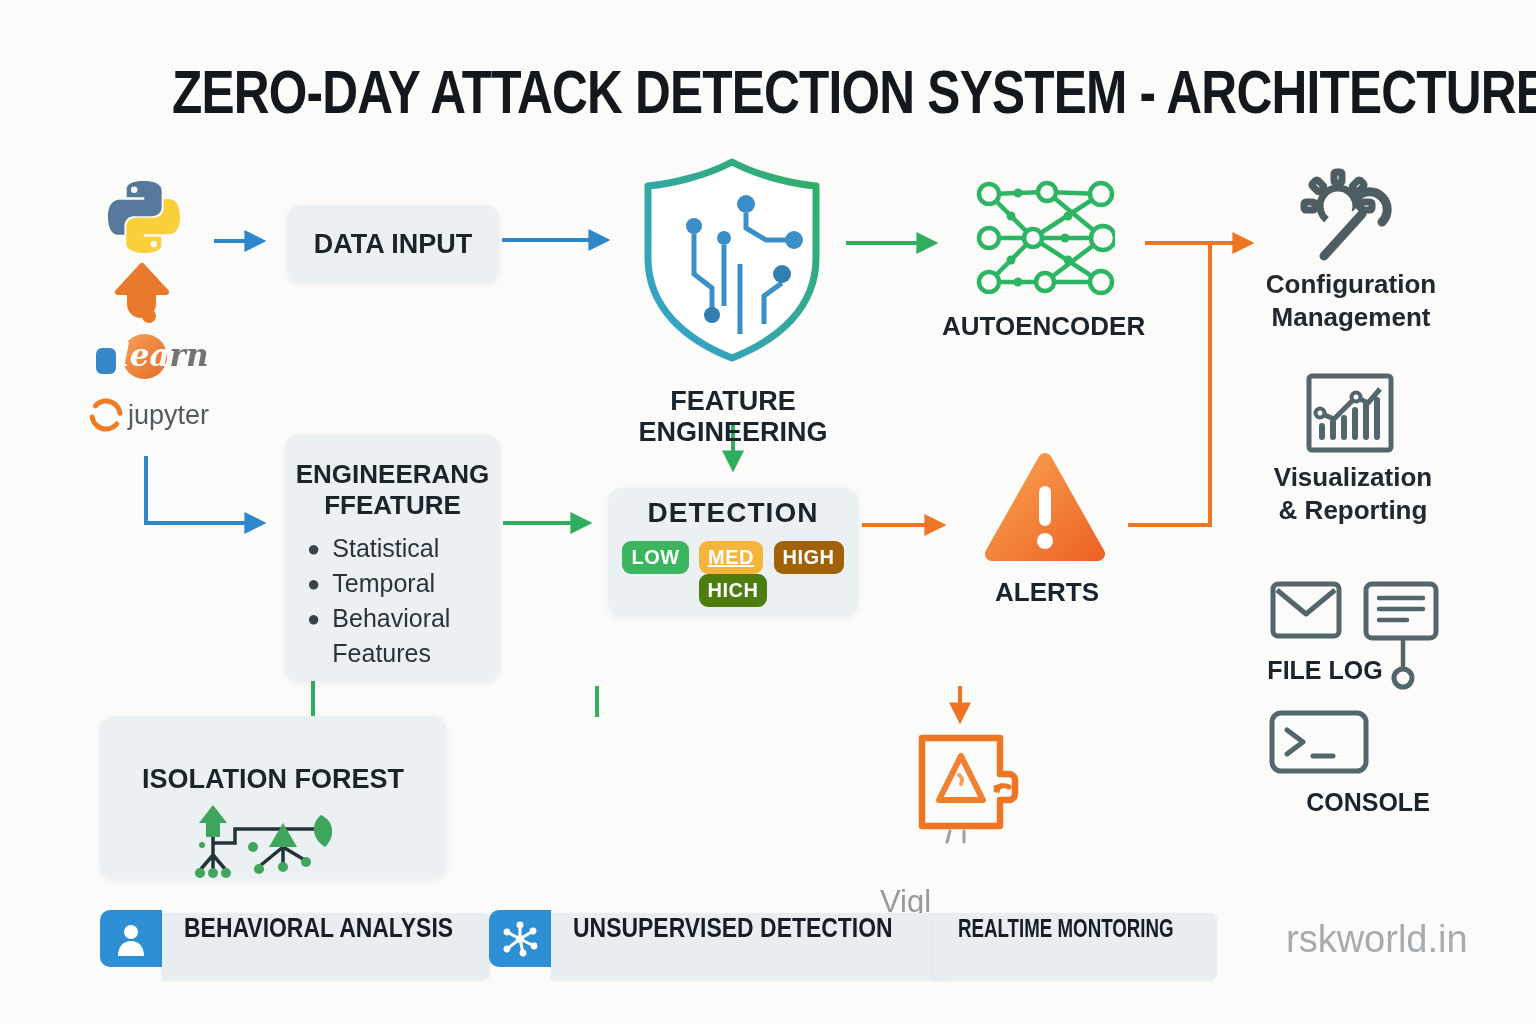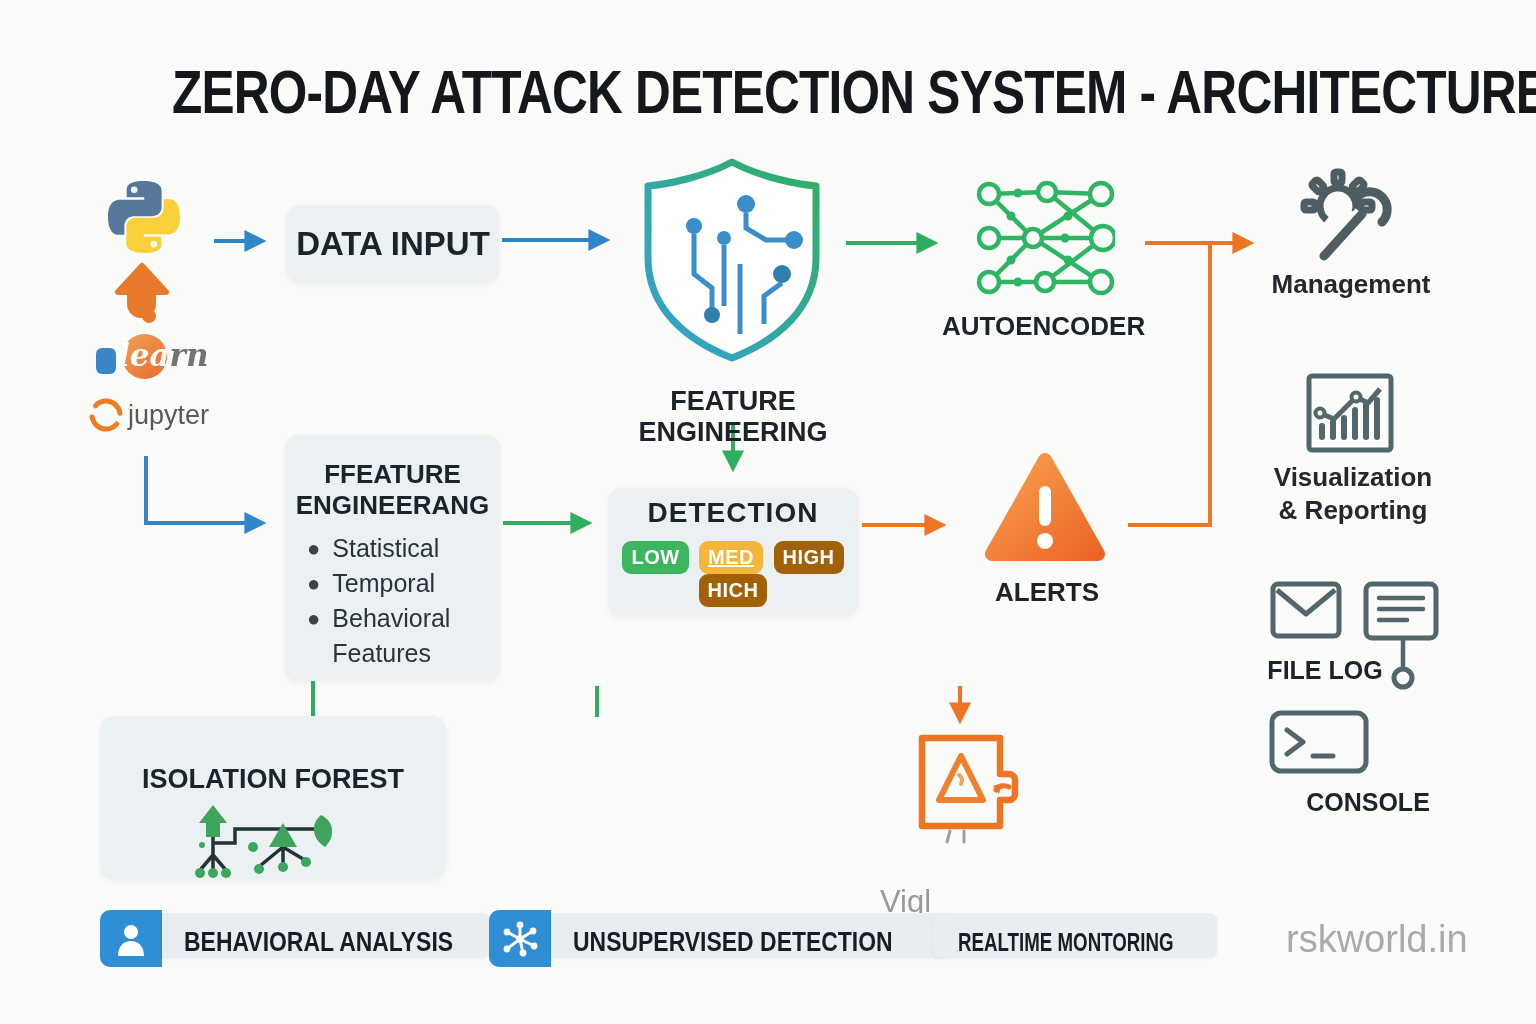--- a/index.html
+++ b/index.html
@@ -14,21 +14,21 @@
   .nodelabel{font-weight:bold;color:#1b232b;text-align:center;}
   .softlabel{font-weight:bold;color:#22282e;text-align:center;line-height:33px;font-size:26px;}
   .conn{position:absolute;left:0;top:0;z-index:1;}
   .z2{z-index:2;}
   .bullets{list-style:none;margin:0;padding:0;font-size:25px;color:#2a323c;}
   .bullets li{display:flex;gap:12px;line-height:35px;align-items:flex-start;}
   .bullets .dot{font-size:22px;line-height:35px;color:#3a424c;}
   .badge{display:inline-block;border-radius:9px;color:#fff;font-weight:bold;font-size:20px;
          padding:5px 9px;margin:0 3px;letter-spacing:.5px;}
   .legend-sq{width:62px;height:57px;border-radius:10px 0 0 10px;display:flex;align-items:center;justify-content:center;}
-  .legend-bar{height:45px;background:#e7edf0;border-radius:0 8px 8px 0;display:flex;align-items:flex-end;
+  .legend-bar{height:67px;background:#e7edf0;border-radius:0 8px 8px 0;display:flex;align-items:flex-start;
               box-shadow:0 1px 3px rgba(40,60,70,.07);}
   .legend-label{font-weight:bold;color:#161d24;font-size:27px;display:inline-block;
                 transform:scaleX(.85);transform-origin:left center;white-space:nowrap;}
   .legend-label.xc{transform:scaleX(.72);font-size:26px;}
   .watermark{color:#a7abb0;font-size:38px;}
   .learn-script{font-family:"DejaVu Serif",serif;font-style:italic;font-weight:bold;font-size:31px;}
   .jup-text{fill:#555a60;font-size:27px;}
   .gray{color:#97999b;margin-top:44px;}
 </style>
 </head>
@@ -99,21 +99,21 @@
       <span style="color:#fff">lea</span><span style="color:#737373">rn</span>
     </div>
   </div>
 
   <svg class="abs z2" style="left:86px;top:394px" width="124" height="42" viewBox="0 0 124 42">
     <circle cx="20" cy="21" r="14" fill="none" stroke="#ee7c23" stroke-width="5" stroke-dasharray="32 12 32 12" transform="rotate(40 20 21)" stroke-linecap="round"></circle>
     <text x="42" y="30" class="jup-text">jupyter</text>
   </svg>
 
   <div class="abs panel z2" style="left:287px;top:205px;width:212px;height:78px;display:flex;align-items:center;justify-content:center">
-    <span class="nodelabel" style="font-size:33px">DATA INPUT</span>
+    <span class="nodelabel" style="font-size:27px">DATA INPUT</span>
   </div>
 
   <svg class="abs z2" style="left:636px;top:156px" width="192" height="210" viewBox="0 0 192 210">
     <defs>
       <linearGradient id="gs" x1="0" y1="1" x2="1" y2="0">
         <stop offset="0" stop-color="#37a0d6"></stop>
           <stop offset="1" stop-color="#2fb061"></stop>
       </linearGradient>
     </defs>
     <path d="M96 6 C70 20 34 28 12 30 L12 102 C12 152 50 184 96 202 C142 184 180 152 180 102 L180 30 C158 28 122 20 96 6 Z" fill="#ffffff" stroke="url(#gs)" stroke-width="7" stroke-linejoin="round"></path>
@@ -172,27 +172,28 @@
         <rect x="34" y="6" width="8" height="11" rx="2" transform="rotate(270 38 40)"></rect>
       </g>
       <circle cx="38" cy="40" r="18" stroke-width="7" stroke-dasharray="78 35" transform="rotate(130 38 40)"></circle>
       <path d="M24 90 L62 48" stroke="#fbfbfa" stroke-width="17"></path>
       <path d="M24 90 L62 48" stroke-width="9" stroke-linecap="round"></path>
       <path d="M57 31 a17 17 0 1 1 25 25" stroke-width="9" stroke-linecap="round"></path>
     </g>
     <circle cx="26" cy="88" r="3" fill="#4e5d62"></circle>
   </svg>
   <div class="abs softlabel z2" style="left:1255px;top:268px;width:192px">
+    <div>Configuration</div>
     <div>Management</div>
   </div>
 
   <div class="abs panel z2" style="left:285px;top:435px;width:215px;height:246px;padding:0">
     <div class="nodelabel" style="font-size:26px;line-height:31px;margin-top:24px">
+      <div>ENGINEERANG</div>
       <div>FFEATURE</div>
-      <div>ENGINEERANG</div>
     </div>
     <ul class="bullets" style="margin:10px 0 0 22px">
       <li>
           <span class="dot">●</span>
           <span>Statistical</span>
         </li>
       <li>
           <span class="dot">●</span>
           <span>Temporal</span>
         </li>
@@ -202,21 +203,21 @@
         </li>
     </ul>
   </div>
 
   <div class="abs panel z2" style="left:608px;top:488px;width:250px;height:128px">
     <div class="nodelabel" style="font-size:28px;letter-spacing:1px;margin-top:9px">DETECTION</div>
     <div style="text-align:center;margin-top:12px">
       <span class="badge" style="background: rgb(60, 181, 95);">LOW</span>
       <span class="badge" style="background: rgb(245, 181, 59); text-decoration: underline;">MED</span>
       <span class="badge" style="background: #a16207;">HIGH</span>
-      <span class="badge" style="background: #a16207;">HICH</span>
+      <span class="badge" style="background: #4d7c0f;">HICH</span>
     </div>
   </div>
 
   <svg class="abs z2" style="left:982px;top:450px" width="126" height="118" viewBox="0 0 126 118">
     <defs>
       <linearGradient id="ga" x1="0" y1="0" x2="1" y2="1">
         <stop offset="0" stop-color="#f9a14f"></stop>
           <stop offset="1" stop-color="#ec6526"></stop>
       </linearGradient>
     </defs>

